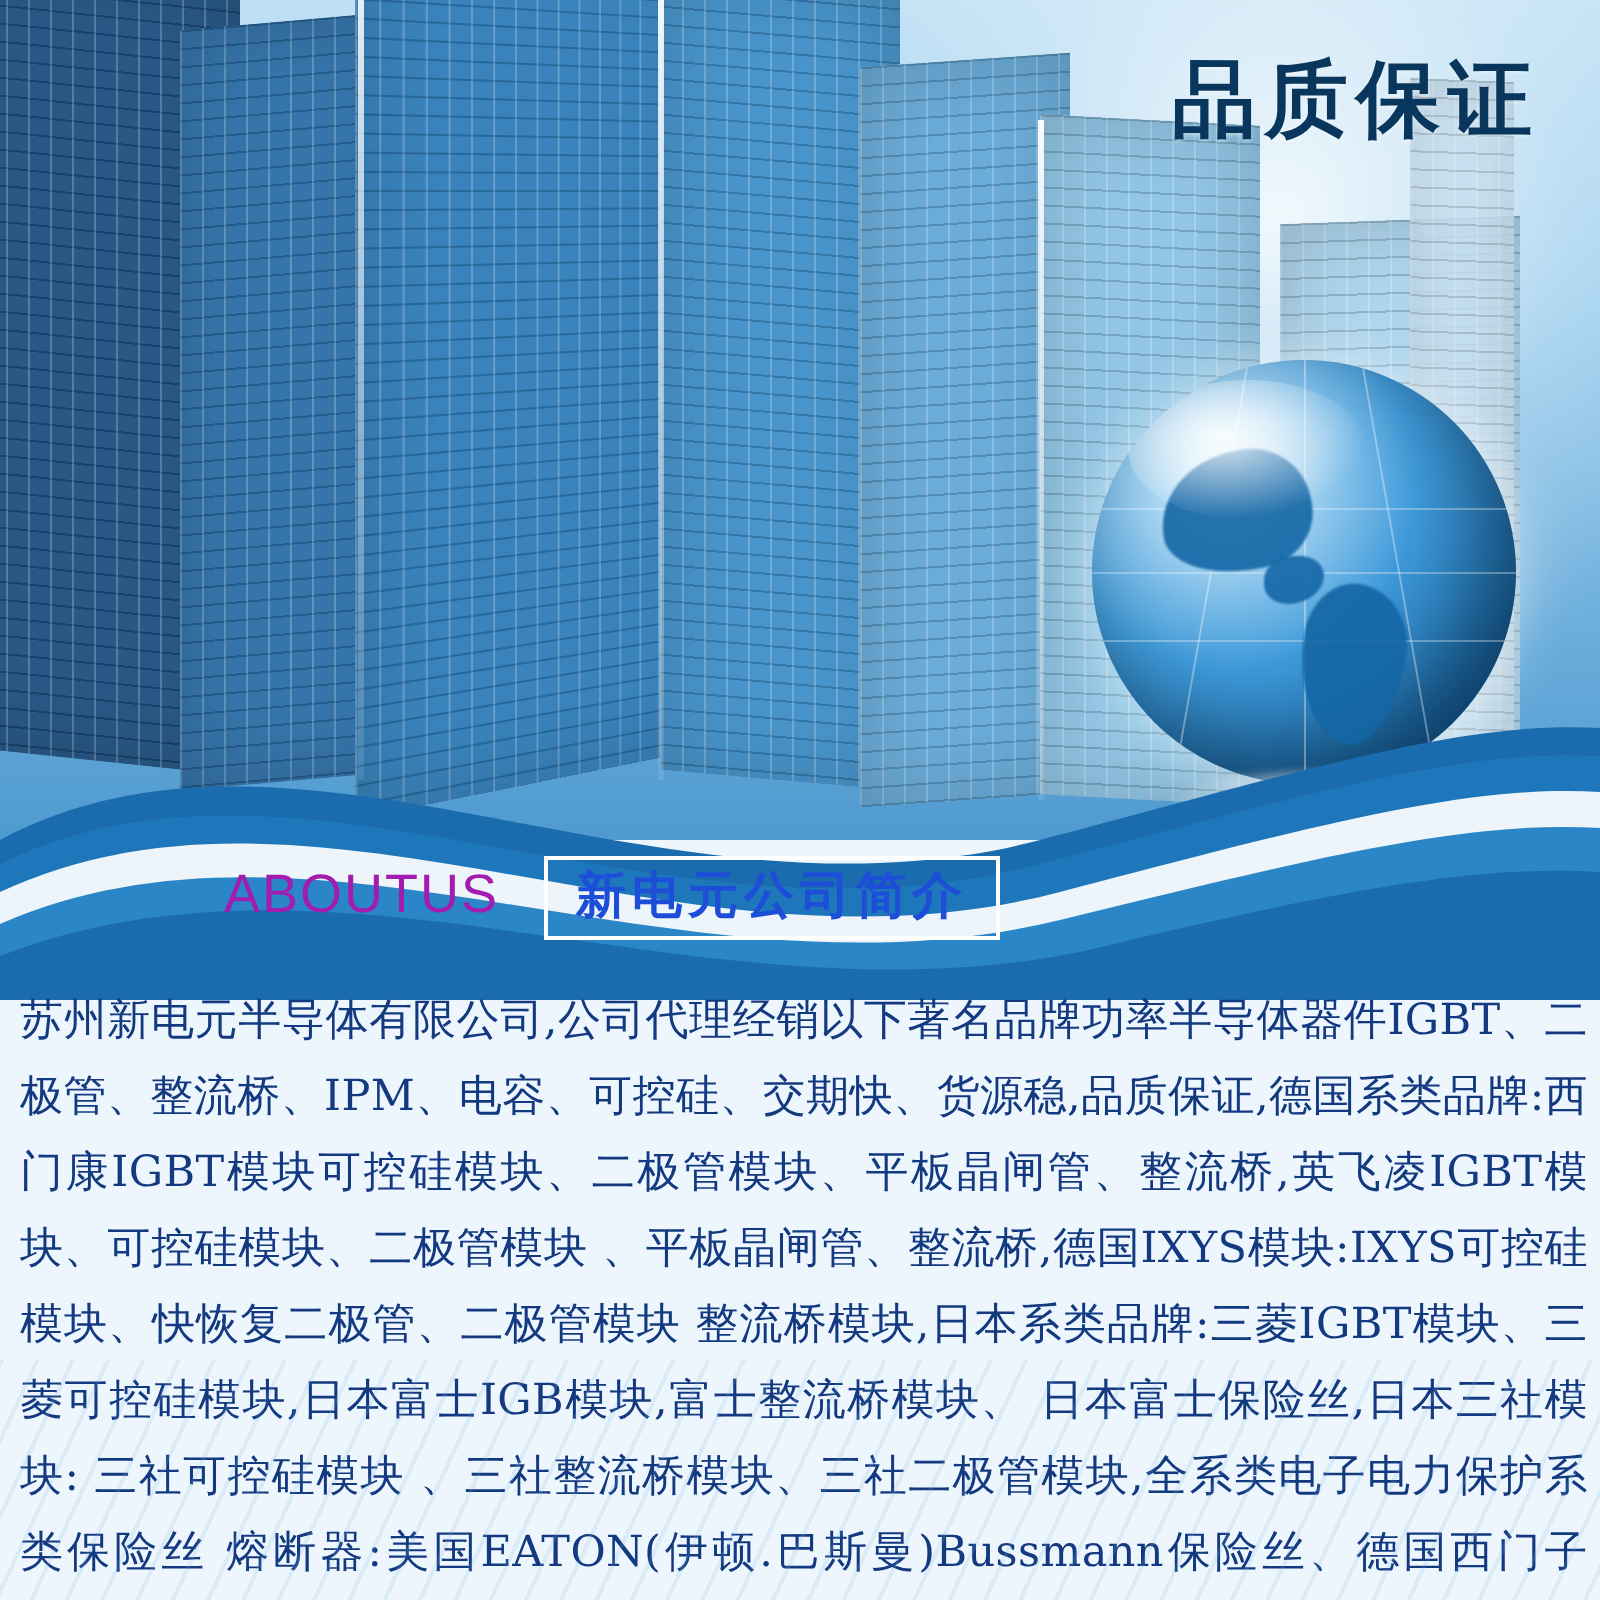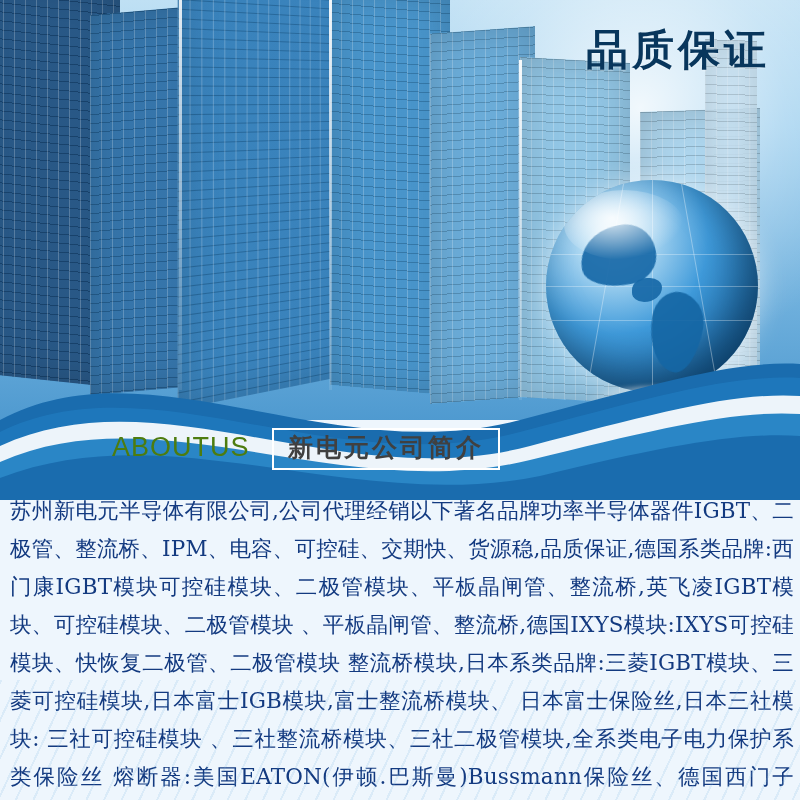--- a/index.html
+++ b/index.html
@@ -182,28 +182,28 @@
     position: absolute;
     left: 0; top: 418px;
     width: 800px; height: 62px;
   }
   .aboutus {
     position: absolute;
     left: 112px; top: 432px;
     font-family: "Liberation Sans", sans-serif;
     font-size: 27px;
     letter-spacing: 1px;
-    color: #4d7c0f;
+    color: #a21caf;
   }
   .cn-title-box {
     position: absolute;
     left: 272px; top: 428px;
     padding: 4px 14px 6px 14px;
     border: 2px solid #ffffff;
-    color: #404040;
+    color: #1d4ed8;
     font-family: "DejaVu Sans", sans-serif;
     font-weight: bold;
     font-size: 25px;
     letter-spacing: 3px;
     line-height: 1.1;
   }
 
   
   .body-text {
     position: absolute;

